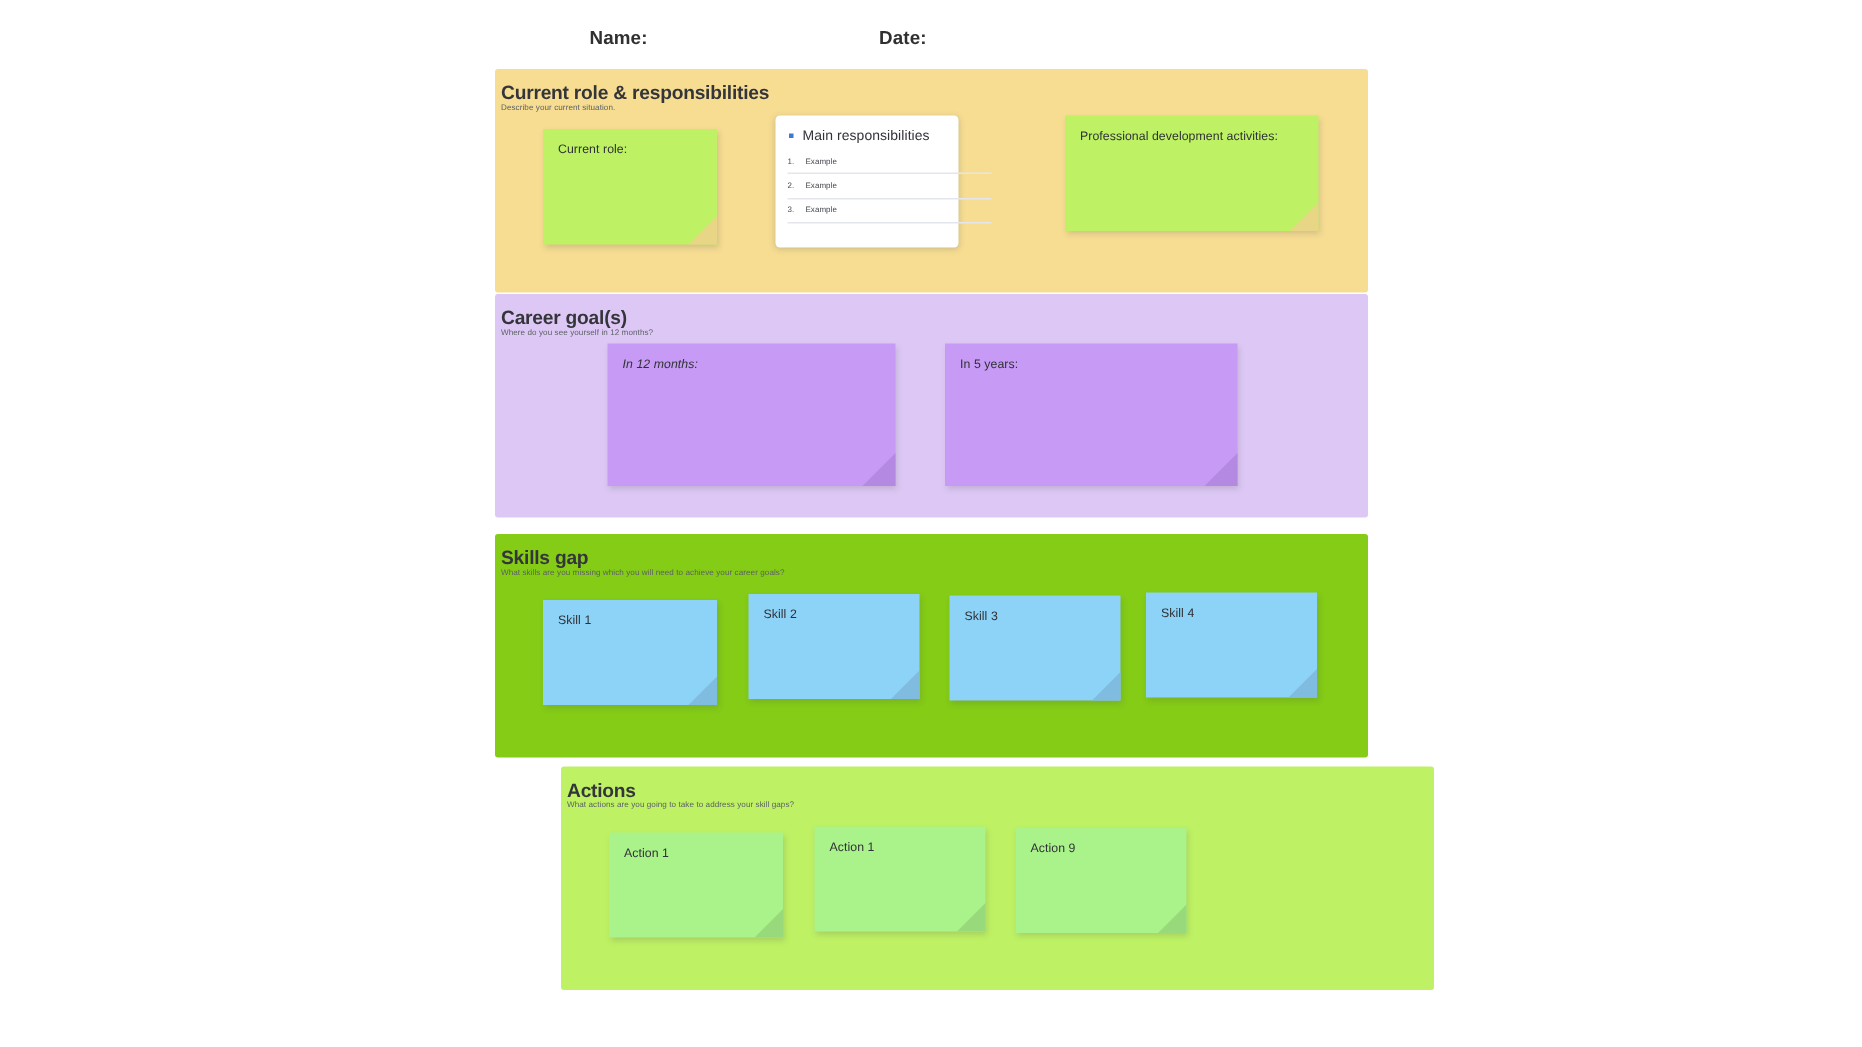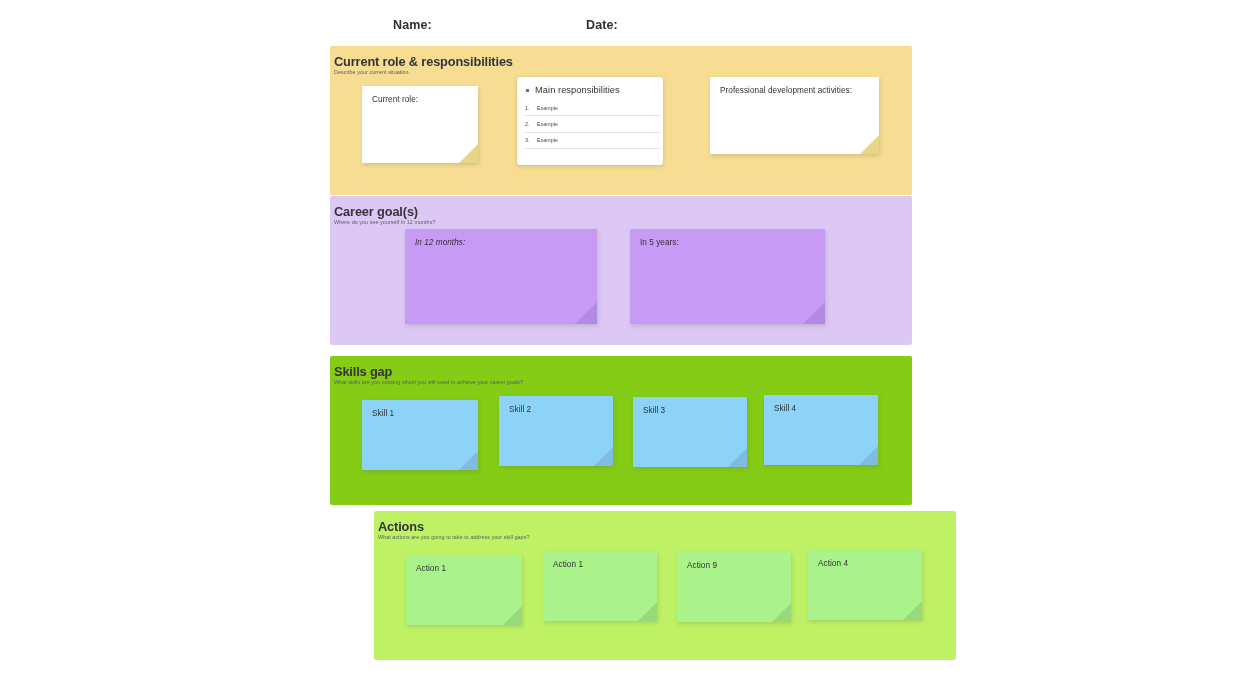--- a/index.html
+++ b/index.html
@@ -85,21 +85,21 @@
   .note .fold-shade {
     position: absolute;
     right: 0;
     bottom: 0;
     width: 0;
     height: 0;
     border-style: solid;
   }
 
   
-  .note.yellow { background: #ffffff; }
+  .note.yellow { background: #bef264; }
   .note.yellow .fold-shade {
     border-width: 0 0 19px 19px;
     border-color: transparent transparent #e8d585 transparent;
   }
   
   .note.purple { background: #c79bf5; }
   .note.purple .fold-shade {
     border-width: 0 0 22px 22px;
     border-color: transparent transparent #b489e2 transparent;
   }
@@ -180,21 +180,21 @@
 
 <div class="panel" id="panel-role">
   <div class="panel-title title-a">Current role &amp; responsibilities</div>
   <div class="panel-sub sub-a">Describe your current situation.</div>
 
   <div class="note yellow" style="left:32px; top:40px; width:116px; height:77px;">
     <div class="note-label">Current role:</div>
     <span class="fold-shade"></span>
   </div>
 
-  <div class="resp-card" style="left:187px; top:31px; width:146px; height:88px;">
+  <div class="resp-card" style="left:187px; top:31px; width:122px; height:88px;">
     <div class="resp-head">
       <span class="resp-bullet"></span>
       <span class="resp-title">Main responsibilities</span>
     </div>
     <div class="resp-list">
       <div class="resp-item">
         <span class="resp-num">1.</span>
         <span class="resp-text">Example</span>
       </div>
       <div class="resp-item">
@@ -260,17 +260,13 @@
     <span class="fold-shade"></span>
   </div>
   <div class="note green" style="left:169px; top:40px; width:114px; height:70px;">
     <div class="note-label">Action 1</div>
     <span class="fold-shade"></span>
   </div>
   <div class="note green" style="left:303px; top:41px; width:114px; height:70px;">
     <div class="note-label">Action 9</div>
     <span class="fold-shade"></span>
   </div>
-  <div class="note green" style="left:434px; top:39px; width:114px; height:70px;">
-    <div class="note-label">Action 4</div>
-    <span class="fold-shade"></span>
-  </div>
 </div>
 
 </body></html>

